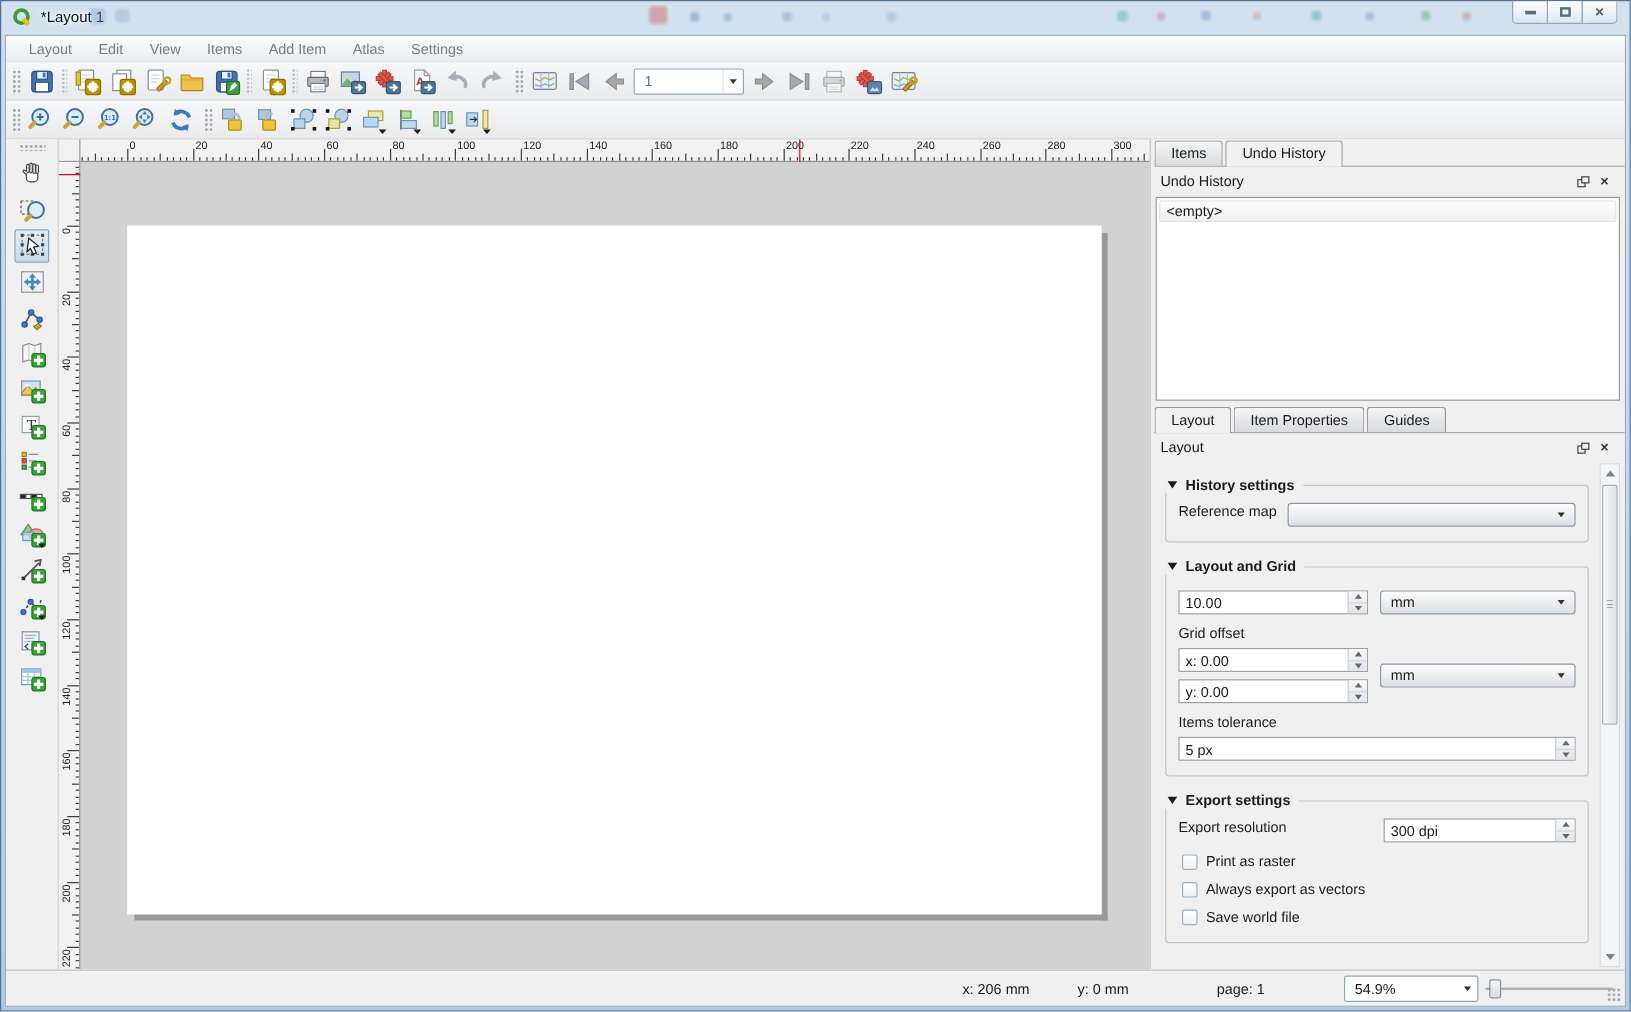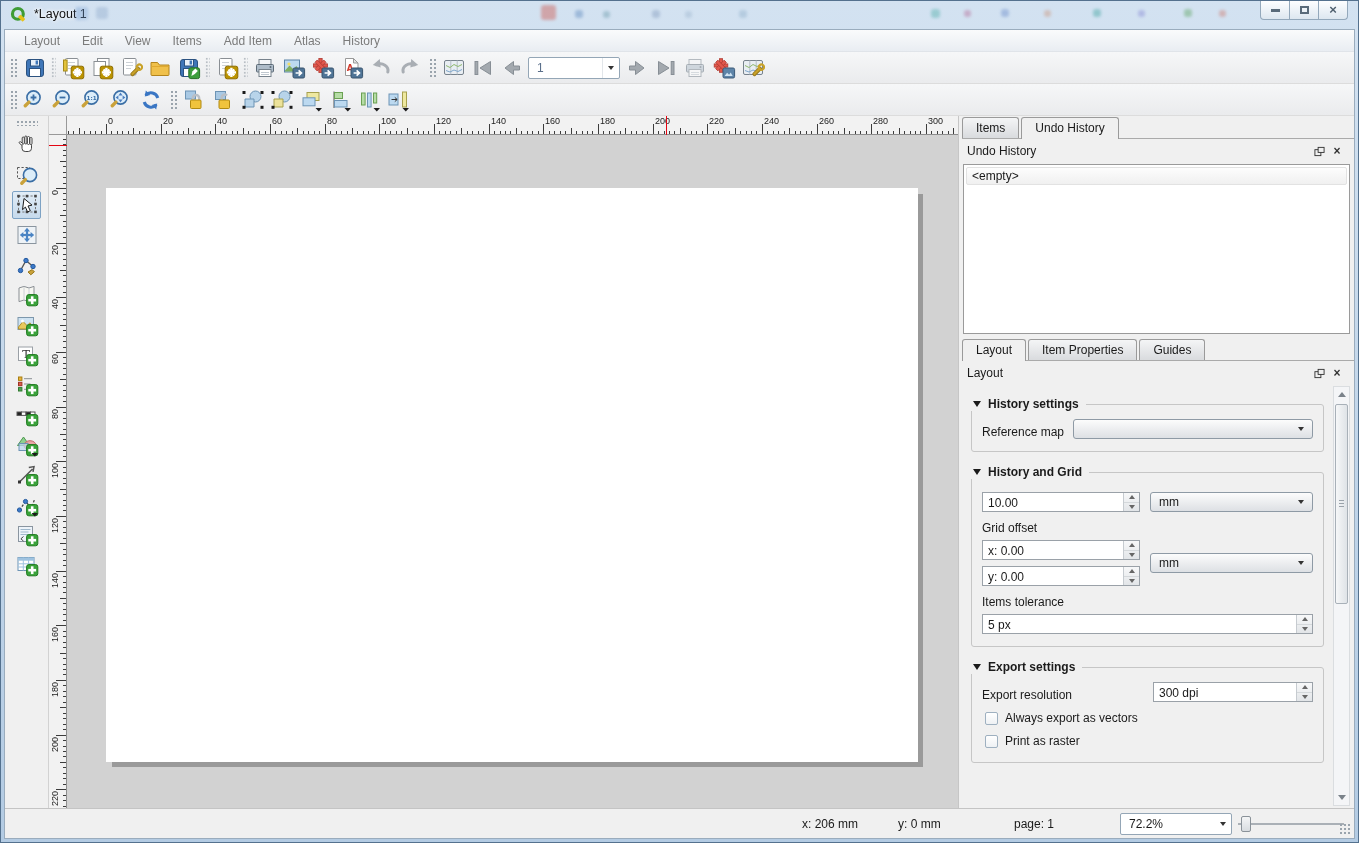--- a/index.html
+++ b/index.html
@@ -69,21 +69,21 @@
 .dockttl{flex:1}
 .dockbtn{width:18px;height:16px;display:flex;align-items:center;justify-content:center;color:#333}
 .dockbtn svg{width:11px;height:11px}
 .undolist{position:absolute;left:4px;right:4px;top:48px;height:170px;background:#fff;border:1px solid #9a9a9a;padding:2px}
 .listrow{height:18px;line-height:16px;padding:0 5px;background:linear-gradient(#fdfdfd,#f0f0f0);border:1px solid #e2e2e2;border-radius:2px}
 .dockcontent{position:absolute;left:0;right:0;top:268px;bottom:0;overflow:hidden;padding:13px 30px 0 12px}
 .group{margin-bottom:13px;position:relative}
 .ghead{display:flex;align-items:center;gap:7px;font-weight:bold;width:max-content;background:#f0f0f0;position:relative;z-index:2;padding-right:7px;padding-left:2px}
 .tri{width:0;height:0;border-left:4.5px solid transparent;border-right:4.5px solid transparent;border-top:6px solid #1a1a1a}
 .gbox{border:1px solid #c6c6c6;border-radius:3px;margin-top:-7px;padding:14px 10px 12px}
-.row{display:flex;align-items:flex-end}
+.row{display:flex;align-items:flex-start}
 .lbl{color:#1a1a1a}
 .combo{height:20px;border:1px solid #8e9aa5;border-radius:3px;background:linear-gradient(#fcfcfc,#dde0e4);display:flex;align-items:center;padding:0 8px}
 .combo .cval{flex:1}
 .spin{height:20px;background:#fff;border:1px solid #9aa1a8;display:flex;align-items:stretch}
 .spin .sval{flex:1;padding:3px 5px}
 .spinbtns{width:16px;border-left:1px solid #c6cbd0;display:flex;flex-direction:column;background:linear-gradient(#f7f8f9,#e2e5e8)}
 .sb{flex:1;display:flex;align-items:center;justify-content:center}
 .sb-up span{width:0;height:0;border-left:3px solid transparent;border-right:3px solid transparent;border-bottom:4px solid #666}
 .sb-dn span{width:0;height:0;border-left:3px solid transparent;border-right:3px solid transparent;border-top:4px solid #666}
 .sb-up{border-bottom:1px solid #d4d8db}
@@ -155,21 +155,21 @@
   </div>
 
   <div class="main">
     <div class="menubar" id="menubar">
         <span class="menu-item">Layout</span>
         <span class="menu-item">Edit</span>
         <span class="menu-item">View</span>
         <span class="menu-item">Items</span>
         <span class="menu-item">Add Item</span>
         <span class="menu-item">Atlas</span>
-        <span class="menu-item">History</span>
+        <span class="menu-item">Settings</span>
       </div>
 
     <div class="tbrow">
       <div class="toolbar">
           <div class="grip"></div>
           <div class="tb-btn">
             <svg viewBox="0 0 24 24">
               <rect x="3.5" y="3.5" width="17" height="17" rx="2.5" fill="#3f76b8" stroke="#2b5280"></rect>
               <rect x="7.5" y="3.5" width="9" height="6.5" fill="#e8f0f8" stroke="#2b5280"></rect>
               <rect x="12.6" y="4.5" width="2.4" height="4" fill="#3f76b8"></rect>
@@ -1115,21 +1115,21 @@
                   <span class="cval"></span>
                   <span class="arr"></span>
                 </div>
               </div>
             </div>
           </div>
 
           <div class="group">
             <div class="ghead">
               <span class="tri"></span>
-              <span>History and Grid</span>
+              <span>Layout and Grid</span>
             </div>
             <div class="gbox">
               <div class="row" style="margin-top:5px">
                 <div class="spin" style="width:158px">
                   <span class="sval">10.00</span>
                   <span class="spinbtns">
                       <span class="sb sb-up">
                         <span></span>
                       </span>
                       <span class="sb sb-dn">
@@ -1204,25 +1204,29 @@
                       </span>
                       <span class="sb sb-dn">
                         <span></span>
                       </span>
                     </span>
                 </div>
               </div>
               <div id="export-options">
                   <div class="cbrow">
                     <span class="checkbox"></span>
+                    <span class="cblbl">Print as raster</span>
+                  </div>
+                  <div class="cbrow">
+                    <span class="checkbox"></span>
                     <span class="cblbl">Always export as vectors</span>
                   </div>
                   <div class="cbrow">
                     <span class="checkbox"></span>
-                    <span class="cblbl">Print as raster</span>
+                    <span class="cblbl">Save world file</span>
                   </div>
                 </div>
             </div>
           </div>
 
         </div>
 
         <div class="vscroll">
           <div class="sarr sarr-up">
               <span></span>
@@ -1235,21 +1239,21 @@
             </div>
         </div>
       </div>
     </div>
 
     <div class="statusbar">
       <span class="sbtxt" id="sb-x">x: 206 mm</span>
       <span class="sbtxt" id="sb-y">y: 0 mm</span>
       <span class="sbtxt" id="sb-page">page: 1</span>
       <div class="zoomcombo">
-        <span class="cval">72.2%</span>
+        <span class="cval">54.9%</span>
         <span class="acarr">
             <span class="arr"></span>
           </span>
       </div>
       <div class="slider">
         <div class="strack"></div>
         <div class="shandle"></div>
       </div>
       <div class="sizegrip"></div>
     </div>

